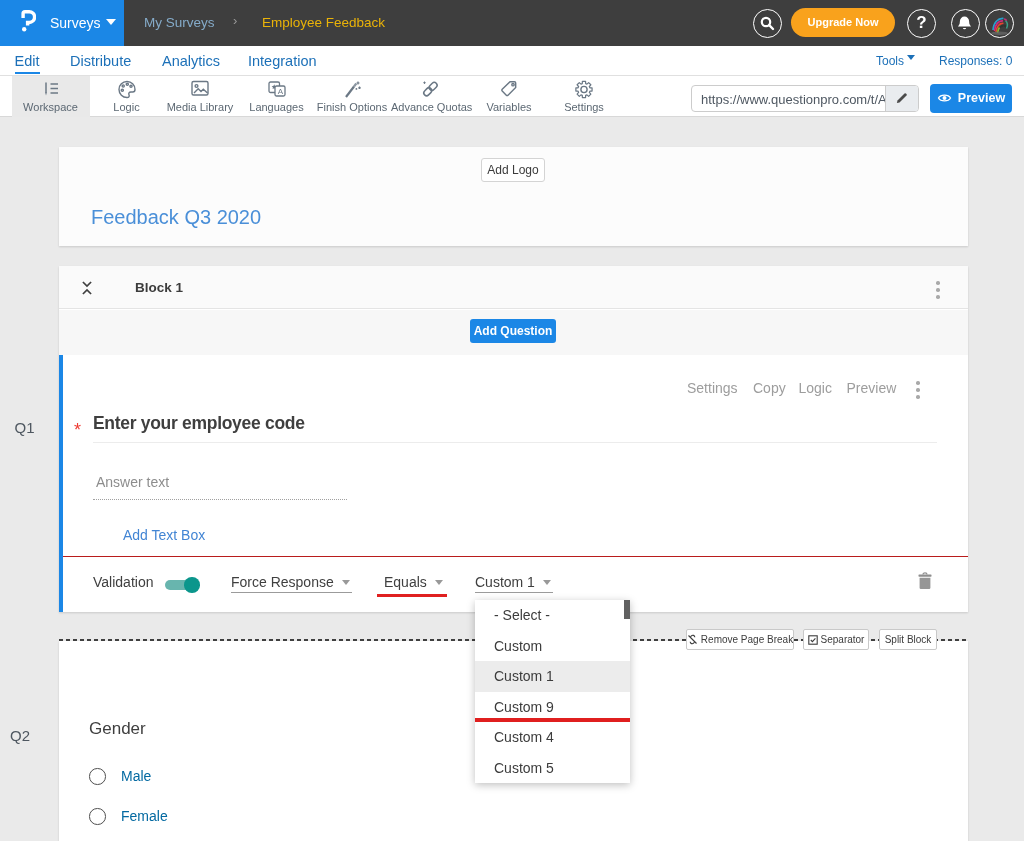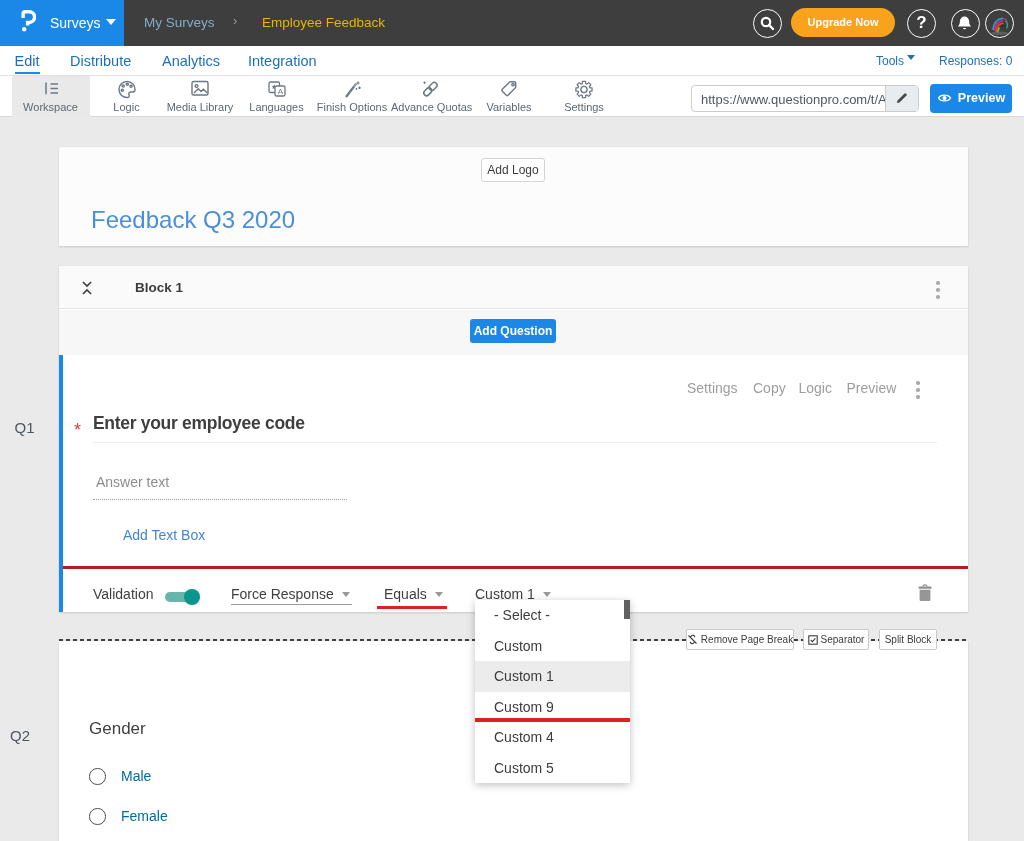--- a/index.html
+++ b/index.html
@@ -28,21 +28,21 @@
 .tab svg{position:absolute;top:3px;left:50%;transform:translateX(-50%)}
 #tab-workspace{background:#e9e9e9}
 #urlbox{position:absolute;left:691px;top:8.5px;width:228px;height:27px;border:1px solid #ccc;border-radius:4px;background:#fff;overflow:hidden}
 #urltext{position:absolute;left:9px;top:6px;font-size:13px;color:#4f5862;white-space:nowrap}
 #urlpen{position:absolute;right:0;top:0;width:33px;height:25px;background:#e9ecef;border-left:1px solid #ccc;text-align:center;line-height:25px}
 #previewbtn{position:absolute;left:930px;top:8px;width:82px;height:29px;background:#1b87e6;border-radius:4px;color:#fff;font-size:12.5px;font-weight:bold;text-align:center;line-height:29px}
 
 .card{position:absolute;left:59px;width:909px;background:#fff;box-shadow:0 1px 2px rgba(0,0,0,0.14)}
 #card1{top:147px;height:99px;background:#fcfcfc}
 #addlogo{position:absolute;left:481px;top:157.5px;width:64px;height:24px;background:#fff;border:1px solid #d4d4d4;border-radius:3px;font-size:12px;color:#3c3c3c;text-align:center;line-height:22px}
-#title{position:absolute;left:91px;top:205.5px;font-size:24px;color:#4a8fd8}
+#title{position:absolute;left:91px;top:205.5px;font-size:20px;color:#4a8fd8}
 #card2{top:266px;height:346px;background:#fff}
 #blockhead{position:absolute;left:0;top:0;width:909px;height:43px;background:#fafafa;border-bottom:1px solid #e4e4e4}
 #blockname{position:absolute;left:76px;top:14px;font-size:13.5px;font-weight:bold;color:#3c3c3c}
 #addqstrip{position:absolute;left:0;top:44px;width:909px;height:45px;background:#f7f7f7}
 #addqbtn{position:absolute;left:411px;top:9px;width:86px;height:24px;background:#1b87e6;border-radius:3px;color:#fff;font-size:12px;font-weight:bold;text-align:center;line-height:24px}
 #q1area{position:absolute;left:0;top:89px;width:909px;height:257px;background:#fff;border-left:4px solid #1b87e6}
 .qmenu{position:absolute;top:114px;font-size:14px;color:#9d9d9d}
 .vdots{position:absolute;display:flex;flex-direction:column}
 .vdots i{width:3.5px;height:3.5px;border-radius:50%;background:#a9a9a9;margin-bottom:3.5px}
 #toggle{position:absolute;left:102px;top:23px;width:31px;height:10px;border-radius:5px;background:#68b5ae}
@@ -234,21 +234,21 @@
         <i></i>
         <i></i>
         <i></i>
       </span>
     <span class="abs" style="left:11px;top:64.5px;font-size:18px;color:#ee3b33">*</span>
     <span class="abs" style="left:30px;top:58px;font-size:17.5px;font-weight:bold;letter-spacing:-0.3px;color:#3f3f3f">Enter your employee code</span>
     <div class="abs" style="left:30px;top:87px;width:844px;height:1px;background:#ececec"></div>
     <span class="abs" style="left:33px;top:119px;font-size:14px;color:#8d8d8d">Answer text</span>
     <div class="abs" style="left:30px;top:143.5px;width:254px;border-top:1px dotted #a0a0a0"></div>
     <span class="abs" style="left:60px;top:172px;font-size:14px;color:#4285d4">Add Text Box</span>
-    <div class="abs" style="left:0;top:211px;width:905px;height:46px;border-top:3px solid #b91c1c">
+    <div class="abs" style="left:0;top:201px;width:905px;height:46px;border-top:1px solid #b91c1c">
       <span class="abs" style="left:30px;top:16.5px;font-size:14px;color:#3f3f3f">Validation</span>
       <div id="toggle">
           <i></i>
         </div>
       <span class="vsel" style="left:168px">Force Response<span class="car"></span></span>
       <span class="vsel" style="left:321px;border-bottom:none">Equals<span class="car"></span></span>
       <div class="abs" style="left:314px;top:36.5px;width:70px;height:3.5px;background:#e02020"></div>
       <span class="vsel" style="left:412px">Custom 1<span class="car"></span></span>
       <svg class="abs" style="left:854.5px;top:15px" width="14" height="18" viewBox="0 0 14 18">
         <path d="M5 2.4 c0-2 4-2 4 0" fill="none" stroke="#8e8e8e" stroke-width="1.3"></path>

